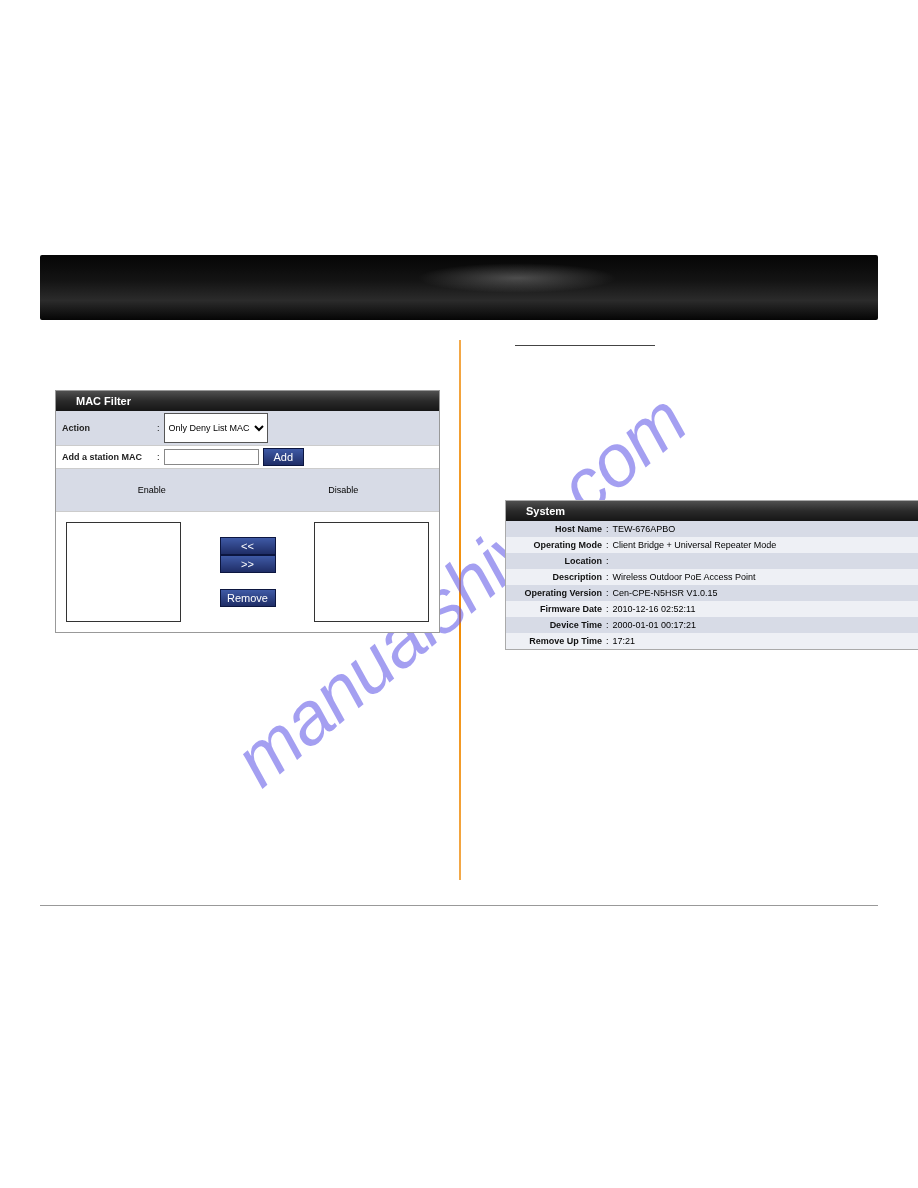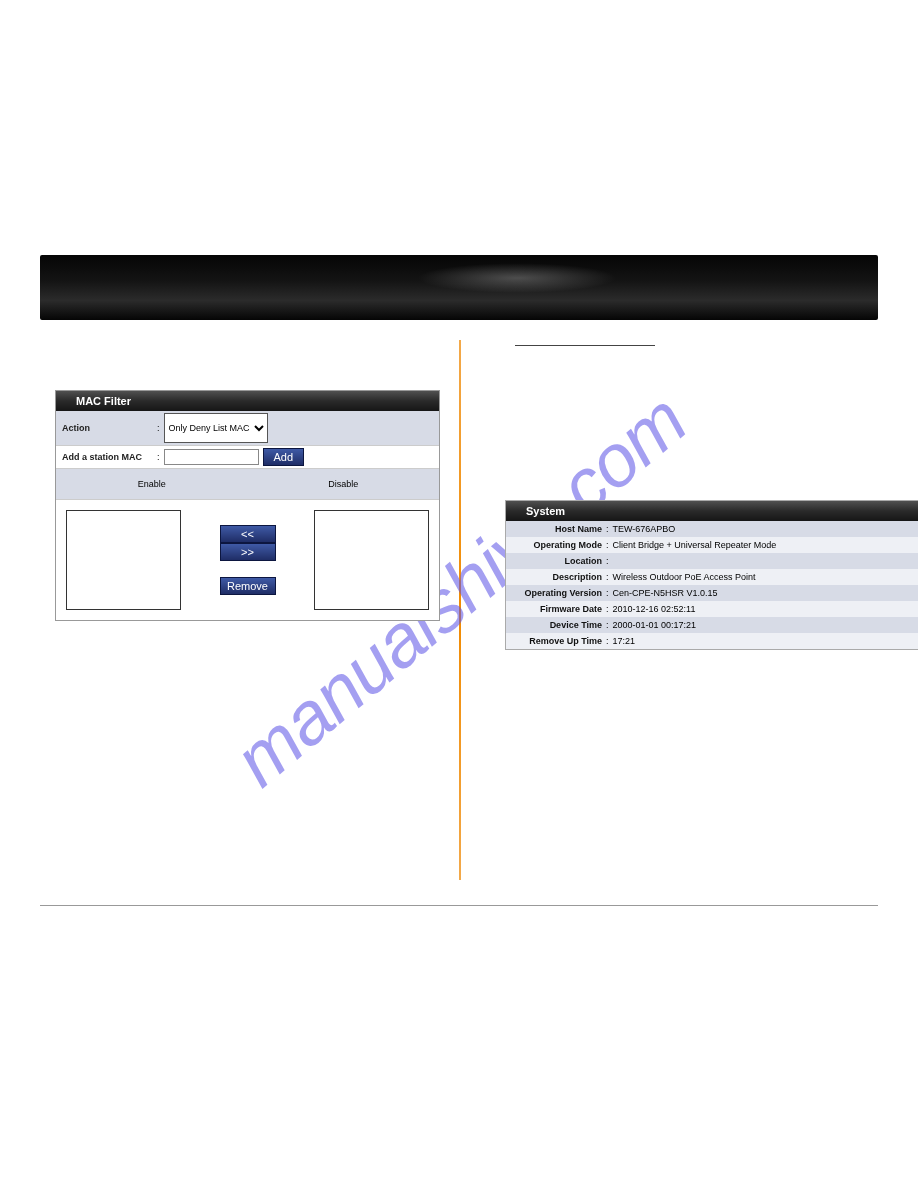--- a/index.html
+++ b/index.html
@@ -95,21 +95,21 @@
     margin-left:4px;
     cursor:pointer;
   }
   .th-row {
     display:flex;
     font-size:9px;
     text-align:center;
     background:#d7dbe6;
     border-bottom:1px solid #ccc;
   }
-  .th-row > div { flex:1; padding:10px 0; }
+  .th-row > div { flex:1; padding:16px 0; }
   .th-left { border-right: none; }
   .list-row { display:flex; padding:10px; gap:0; align-items:center; }
   .list-box {
     width:115px;
     height:100px;
     border:1px solid #333;
     background:#fff;
   }
   .mid-btns {
     flex:1;

